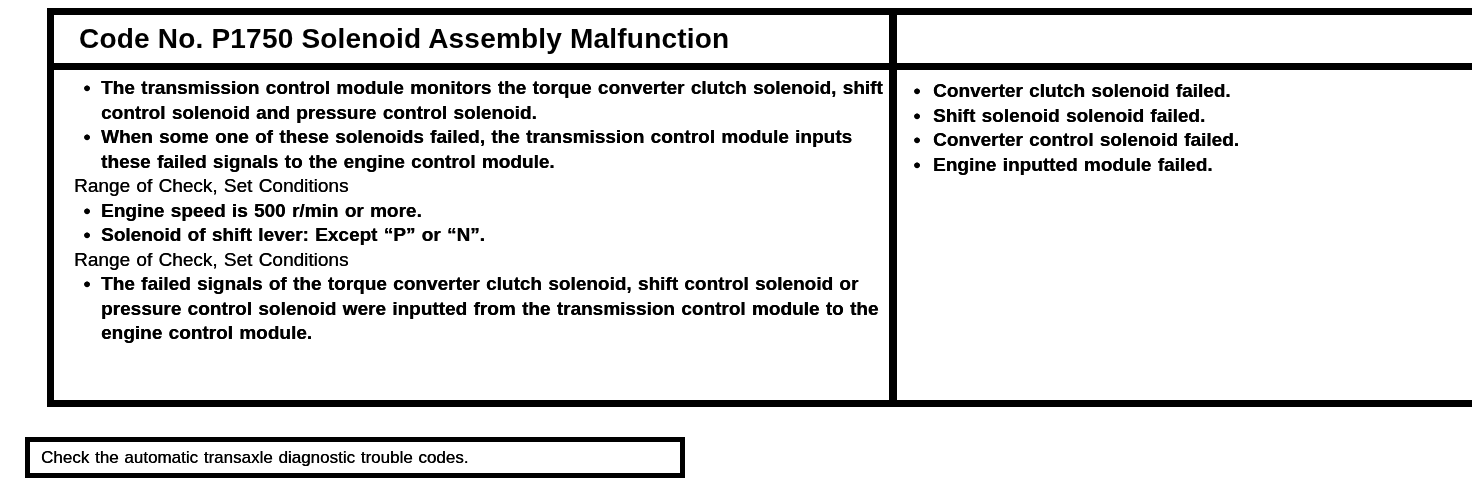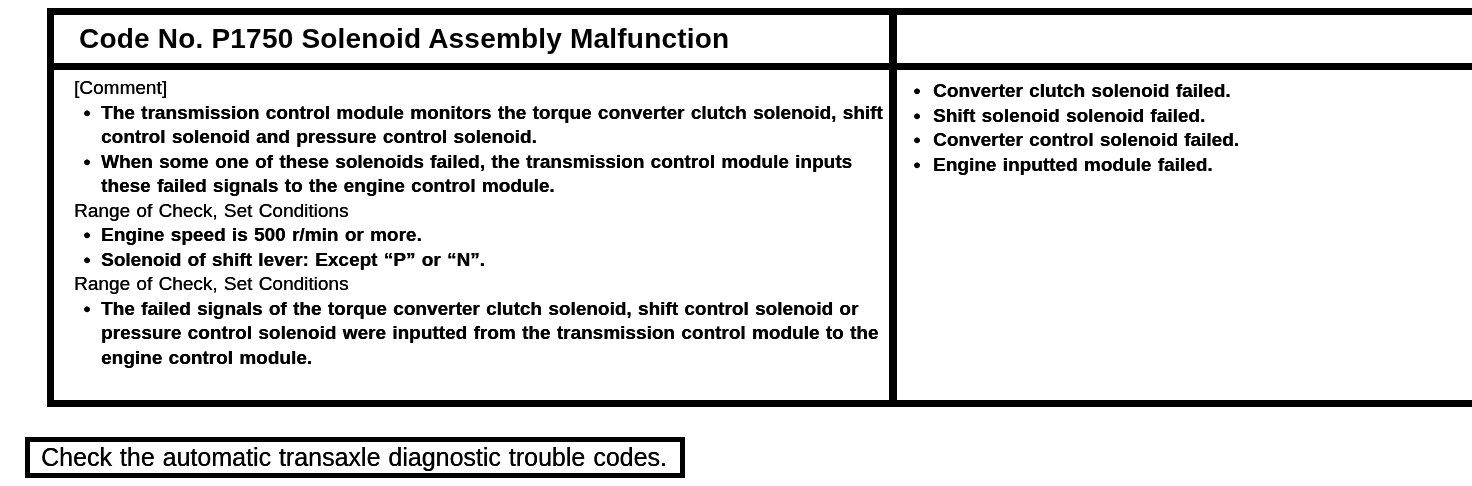--- a/index.html
+++ b/index.html
@@ -69,39 +69,38 @@
   
   .action-box {
     position: absolute;
     left: 25px; top: 437px;
     width: 660px; height: 41px;
     border: 5px solid #000;
     box-sizing: border-box;
     display: flex;
     align-items: center;
     padding-left: 11px;
-    font-size: 25px;
+    font-size: 17px;
     word-spacing: 1px;
     text-shadow: 0.3px 0 0 currentColor;
     background: #fff;
   }
 </style>
 </head>
 <body>
 
 <div class="dtc-table">
 
   <div class="header-row">
     <div class="header-cell col-left">Code No. P1750 Solenoid Assembly Malfunction</div>
   </div>
 
   <div class="body-row">
 
     <div class="body-cell col-left">
-      <span class="line">[Comment]</span>
 
 
       <div class="bullet-row">
         <span class="bullet-glyph">●</span>
         <span class="bullet-text">The transmission control module monitors the torque converter clutch solenoid, shift control solenoid and pressure control solenoid.</span>
       </div>
       <div class="bullet-row">
         <span class="bullet-glyph">●</span>
         <span class="bullet-text">When some one of these solenoids failed, the transmission control module inputs these failed signals to the engine control module.</span>
       </div>

